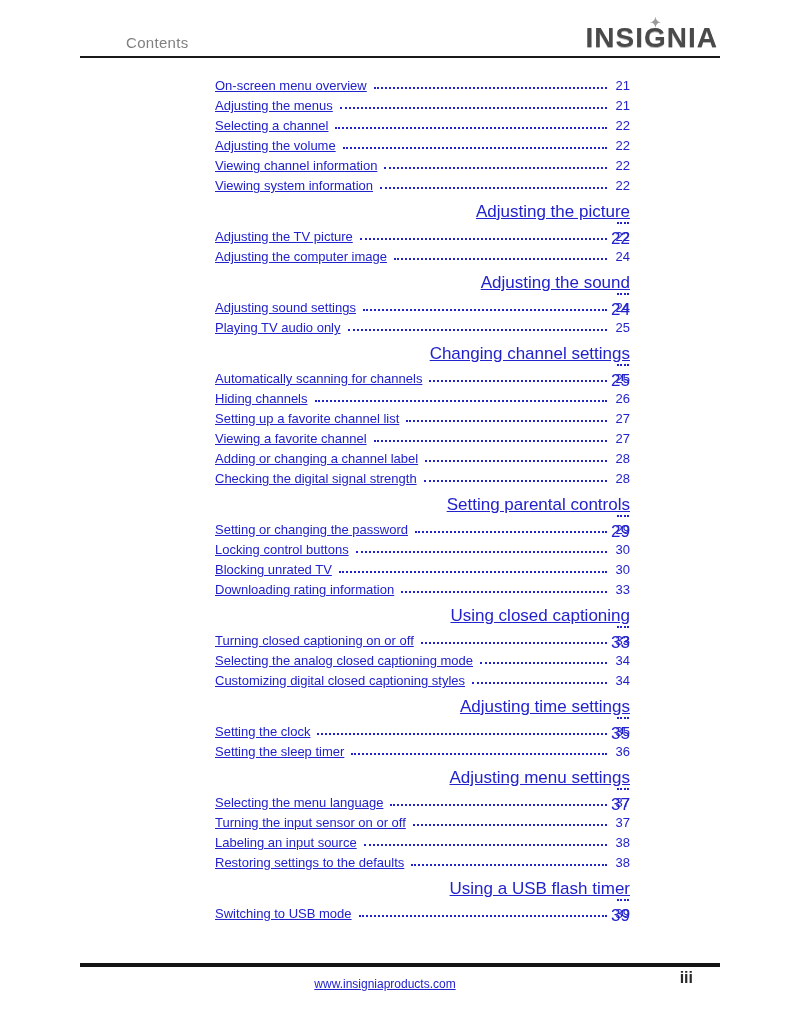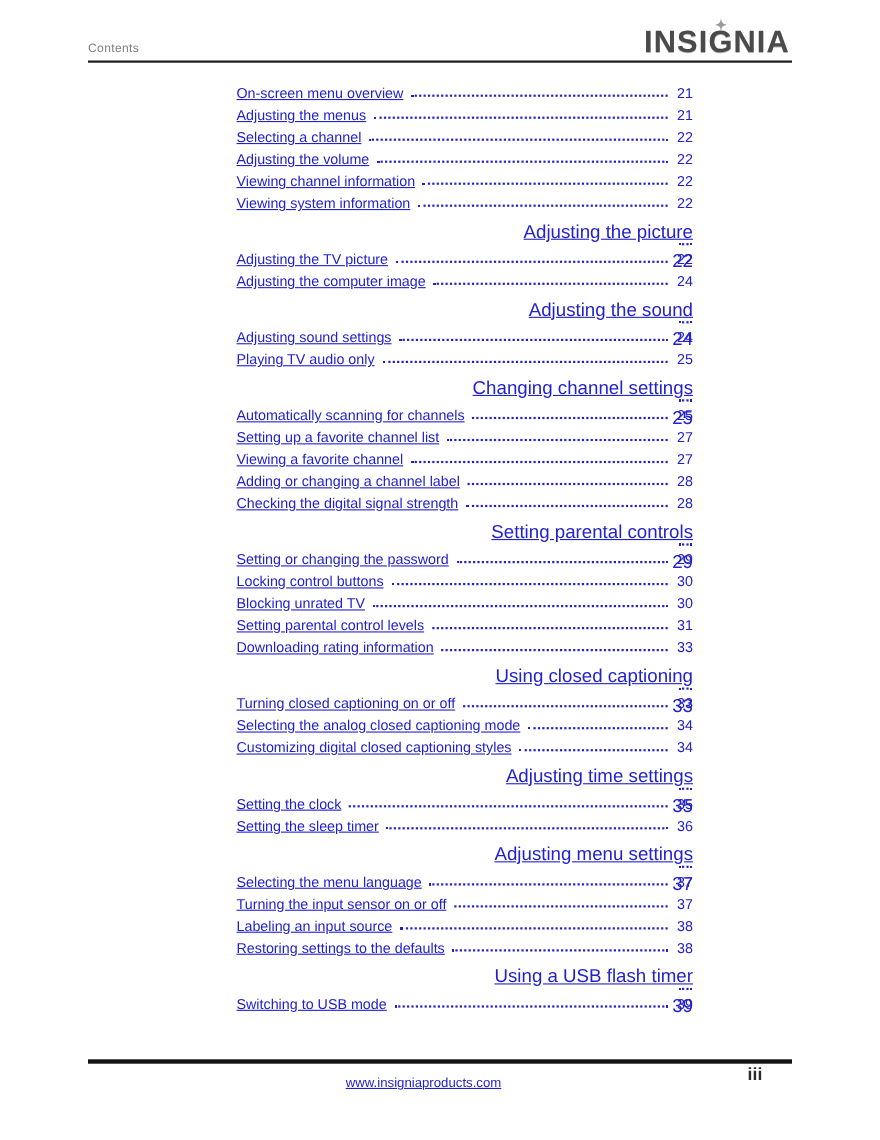--- a/index.html
+++ b/index.html
@@ -8,21 +8,21 @@
   .page {
     position:relative;
     width:800px; height:1036px;
     background:#ffffff;
     overflow:hidden;
   }
   .content { position:absolute; left:80px; right:80px; top:0; }
 
   
   .header { position:relative; padding-top:34px; border-bottom:2px solid #1a1a1a; }
-  .header-label { font-size:11px; color:#808080; letter-spacing:0.3px; padding-bottom:5px; display:inline-block; }
+  .header-label { font-size:15px; color:#808080; letter-spacing:0.3px; padding-bottom:5px; display:inline-block;margin-left:46px; }
   .logo {
     position:absolute; right:2px; top:22px;
     font-weight:bold; font-size:28px; letter-spacing:1px;
     color:#4a4a4a;
     text-shadow: 0 1px 0 #b5b5b5;
   }
   .logo .logo-star {
     position:absolute; top:-7px; right:56px;
     font-size:13px; color:#9a9a9a; text-shadow:none;
   }
@@ -128,20 +128,25 @@
           <span class="toc-label">Changing channel settings</span>
           <span class="leader"></span>
           <span class="toc-page">25</span>
         </div>
         <div class="toc-row lvl2">
           <span class="toc-label">Automatically scanning for channels</span>
           <span class="leader"></span>
           <span class="toc-page">25</span>
         </div>
         <div class="toc-row lvl2">
+          <span class="toc-label">Hiding channels</span>
+          <span class="leader"></span>
+          <span class="toc-page">26</span>
+        </div>
+        <div class="toc-row lvl2">
           <span class="toc-label">Setting up a favorite channel list</span>
           <span class="leader"></span>
           <span class="toc-page">27</span>
         </div>
         <div class="toc-row lvl2">
           <span class="toc-label">Viewing a favorite channel</span>
           <span class="leader"></span>
           <span class="toc-page">27</span>
         </div>
         <div class="toc-row lvl2">
@@ -166,25 +171,20 @@
         </div>
         <div class="toc-row lvl2">
           <span class="toc-label">Locking control buttons</span>
           <span class="leader"></span>
           <span class="toc-page">30</span>
         </div>
         <div class="toc-row lvl2">
           <span class="toc-label">Blocking unrated TV</span>
           <span class="leader"></span>
           <span class="toc-page">30</span>
-        </div>
-        <div class="toc-row lvl2">
-          <span class="toc-label">Setting parental control levels</span>
-          <span class="leader"></span>
-          <span class="toc-page">31</span>
         </div>
         <div class="toc-row lvl2">
           <span class="toc-label">Downloading rating information</span>
           <span class="leader"></span>
           <span class="toc-page">33</span>
         </div>
         <div class="toc-row lvl1">
           <span class="toc-label">Using closed captioning</span>
           <span class="leader"></span>
           <span class="toc-page">33</span>

